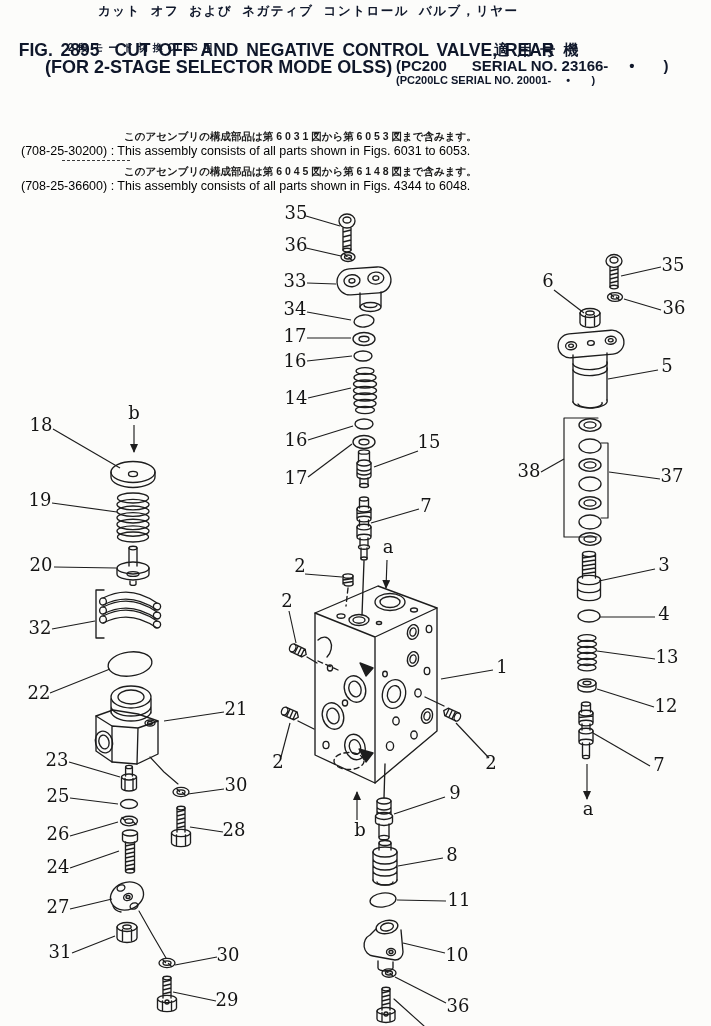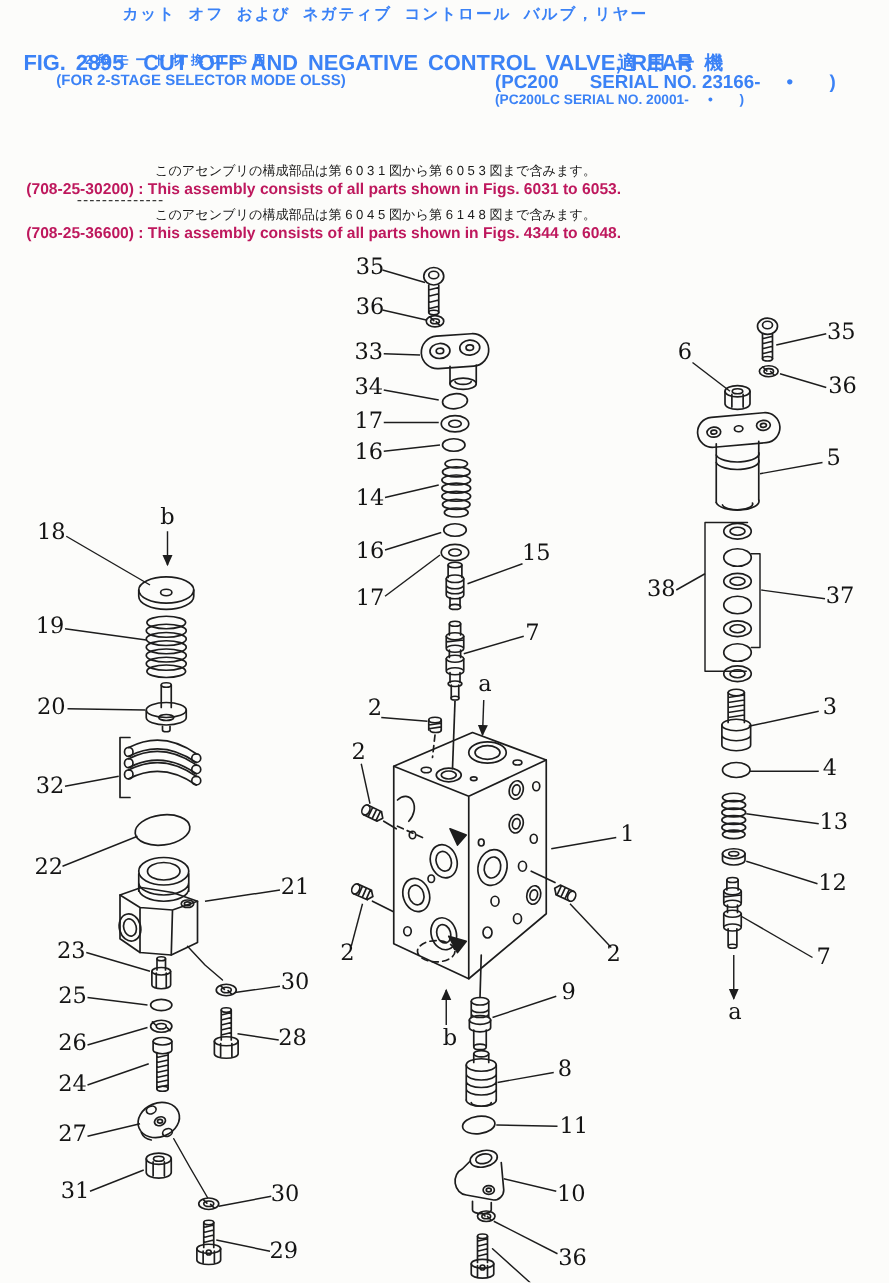--- a/index.html
+++ b/index.html
@@ -1,43 +1,43 @@
 <!DOCTYPE html>
 <html><head>
 <meta charset="utf-8">
 <style>
   html,body{margin:0;padding:0}
   body{
     position:relative;width:711px;height:1026px;overflow:hidden;
     background:#fcfcfa;color:#161616;
     font-family:"Liberation Sans",sans-serif;
   }
-  .hdr{position:absolute;font-weight:bold;white-space:pre;color:#3b82f6}
-  .note-jp{position:absolute;font-size:10.5px;font-weight:normal;white-space:pre;color:#1a1a1a}
-  .note-en{position:absolute;font-size:12.5px;font-weight:bold;white-space:pre;color:#be185d}
+  .hdr{position:absolute;font-weight:bold;white-space:pre;color:#0f172a}
+  .note-jp{position:absolute;font-size:10.5px;font-weight:bold;white-space:pre;color:#1a1a1a}
+  .note-en{position:absolute;font-size:12.5px;font-weight:normal;white-space:pre;color:#000000}
   .dashline{position:absolute;height:0;border-top:1.6px dashed #3a3a3a}
   #diagram{position:absolute;left:0;top:0}
   #parts{stroke:#1d1d1d;fill:none;stroke-width:1.35;stroke-linecap:round;stroke-linejoin:round}
   .leader{stroke:#1d1d1d;stroke-width:1.15;fill:none}
   .dash{stroke-dasharray:5 3.5}
   .callout{
     font-family:"DejaVu Serif","Liberation Serif",serif;
     font-size:18px;fill:#141414;text-anchor:middle;stroke:none;
   }
 </style>
 </head>
 <body>
 
 <div class="hdr" style="left:98px;top:3px;font-size:12.5px;letter-spacing:1.5px">カット  オフ  および  ネガティブ  コントロール  バルブ，リヤー</div>
 <div class="hdr" style="left:3px;top:19px;font-size:17.5px;word-spacing:3px">
   <span>FIG. 2895</span><span style="margin-left:15px">CUT OFF AND NEGATIVE CONTROL VALVE, REAR</span>
 </div>
 <div class="hdr" style="left:68px;top:41px;font-size:10px;letter-spacing:1px">2 段 モ ー ド 切 換 OLSS 用</div>
 <div class="hdr" style="left:494px;top:41px;font-size:15px;letter-spacing:2px">適 用 号 機</div>
-<div class="hdr" style="left:45px;top:57px;font-size:12px">(FOR 2-STAGE SELECTOR MODE OLSS)</div>
+<div class="hdr" style="left:45px;top:57px;font-size:18px">(FOR 2-STAGE SELECTOR MODE OLSS)</div>
 <div class="hdr" style="left:396px;top:57px;font-size:15px">(PC200      SERIAL NO. 23166-     •       )</div>
 <div class="hdr" style="left:396px;top:74px;font-size:11px">(PC200LC SERIAL NO. 20001-     •       )</div>
 
 <div class="note-jp" style="left:124px;top:130px">このアセンブリの構成部品は第 6 0 3 1 図から第 6 0 5 3 図まで含みます。</div>
 <div class="note-en" style="left:21px;top:144px">(708-25-30200) : This assembly consists of all parts shown in Figs. 6031 to 6053.</div>
 <div class="dashline" style="left:62px;top:160px;width:68px"></div>
 <div class="note-jp" style="left:124px;top:165px">このアセンブリの構成部品は第 6 0 4 5 図から第 6 1 4 8 図まで含みます。</div>
 <div class="note-en" style="left:21px;top:179px">(708-25-36600) : This assembly consists of all parts shown in Figs. 4344 to 6048.</div>
 
 <svg id="diagram" width="711" height="1026" viewBox="0 0 711 1026" xmlns="http://www.w3.org/2000/svg">

